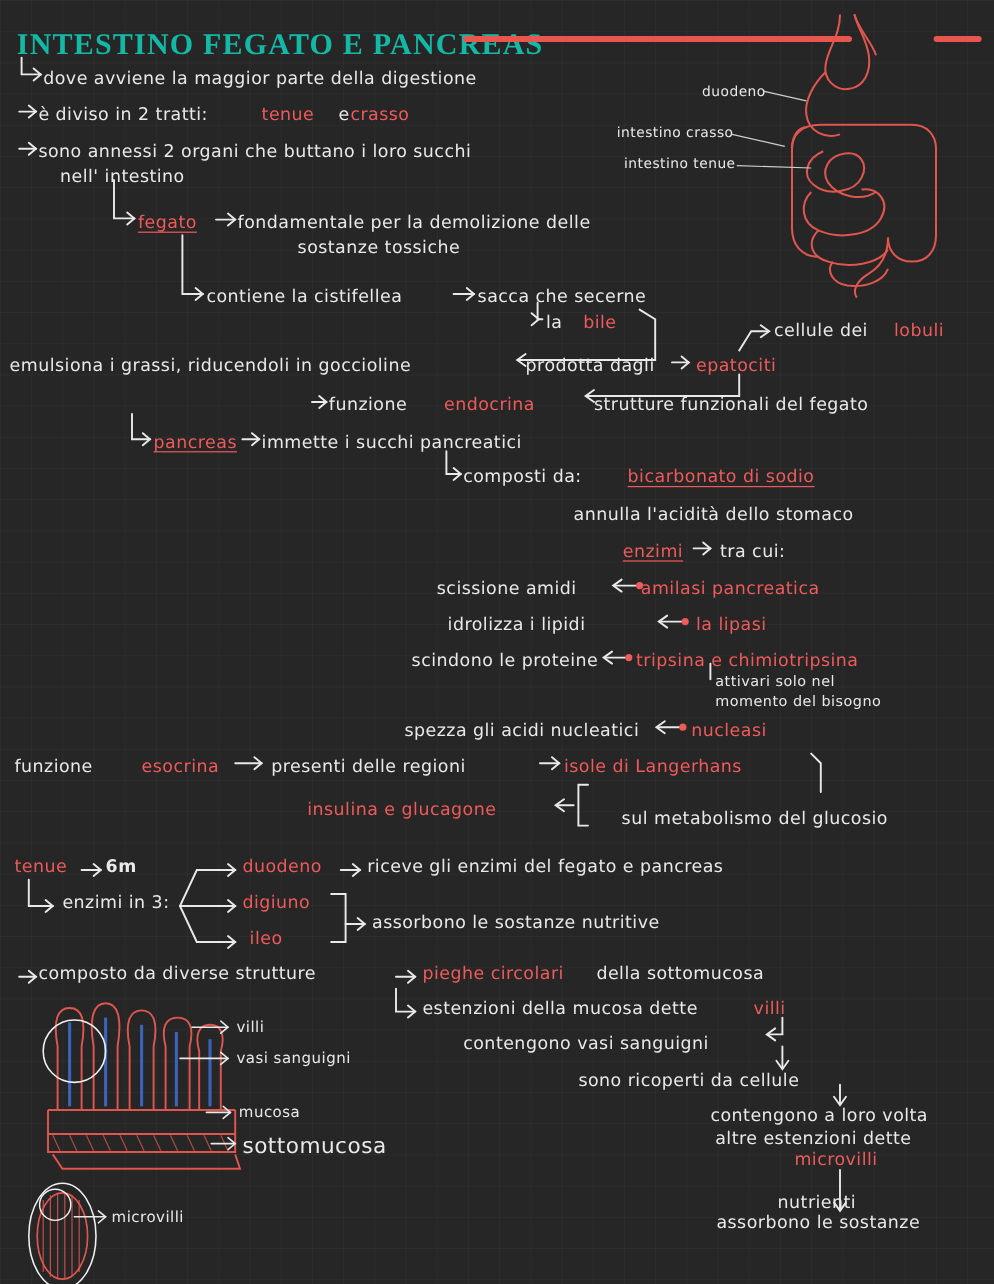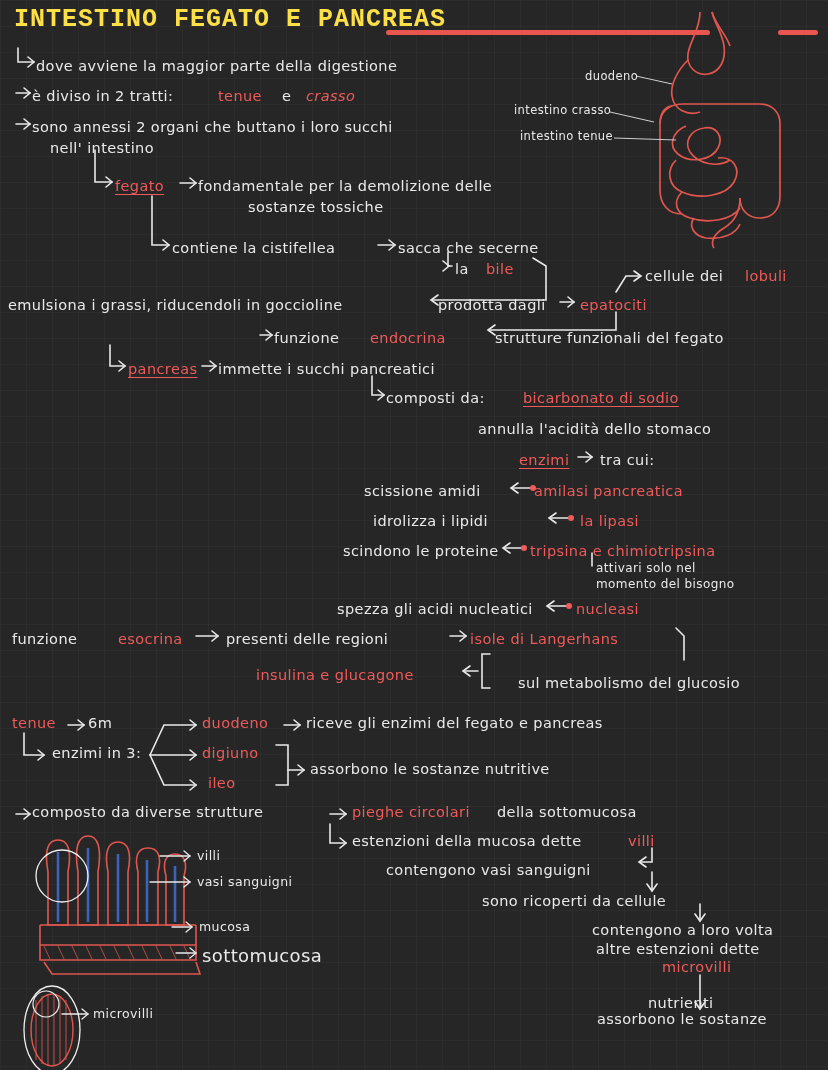--- a/index.html
+++ b/index.html
@@ -18,24 +18,24 @@
       linear-gradient(rgba(255,255,255,0.028) 1px, transparent 1px),
       linear-gradient(90deg, rgba(255,255,255,0.028) 1px, transparent 1px);
     background-size:26px 26px;
     pointer-events:none;
   }
   .sheet{position:absolute;inset:0;}
   .t{position:absolute;white-space:pre;font-size:14.5px;letter-spacing:.4px;line-height:1.15;}
   .w{color:#e9e9e9;}
   .r{color:#ef5a5a;}
   .title{
-    position:absolute;left:14px;top:5px;
+    position:absolute;left:14px;top:24px;
     font-size:25px;font-weight:bold;letter-spacing:1px;
-    color:#fde047;
-    font-family:Liberation Mono, monospace;
+    color:#14b8a6;
+    font-family:Liberation Serif, serif;
   }
   .titlebar{position:absolute;left:386px;top:30px;width:324px;height:5px;background:#e9564f;border-radius:3px;}
   .titlebar2{position:absolute;left:778px;top:30px;width:40px;height:5px;background:#e9564f;border-radius:3px;}
   .ul{ text-decoration:underline; text-decoration-color:#ef5a5a; text-underline-offset:3px;}
   svg.lines{position:absolute;left:0;top:0;width:828px;height:1070px;pointer-events:none;}
   .sm{font-size:12px;}
 </style>
 </head>
 <body>
 
@@ -171,21 +171,21 @@
 
       <path d="M700 975 L700 1008"></path>
         <path d="M695 1002 L700 1009 L705 1002"></path>
     </g>
   </svg>
 
   <div class="t w" style="left:36px;top:58px;">dove avviene la maggior parte della digestione</div>
   <div class="t w" style="left:32px;top:88px;">è diviso in 2 tratti:</div>
   <div class="t r" style="left:218px;top:88px;">tenue</div>
   <div class="t w" style="left:282px;top:88px;">e</div>
-  <div class="t r" style="left:306px;top:88px;font-style:italic;">crasso</div>
+  <div class="t r" style="left:292px;top:88px;">crasso</div>
   <div class="t w" style="left:32px;top:119px;">sono annessi 2 organi che buttano i loro succhi</div>
   <div class="t w" style="left:50px;top:140px;">nell' intestino</div>
 
   <div class="t r ul" style="left:115px;top:178px;">fegato</div>
   <div class="t w" style="left:198px;top:178px;">fondamentale per la demolizione delle</div>
   <div class="t w" style="left:248px;top:199px;">sostanze tossiche</div>
 
   <div class="t w" style="left:172px;top:240px;">contiene la cistifellea</div>
   <div class="t w" style="left:398px;top:240px;">sacca che secerne</div>
   <div class="t w" style="left:455px;top:261px;">la</div>
@@ -222,21 +222,21 @@
   <div class="t r" style="left:576px;top:601px;">nucleasi</div>
 
   <div class="t w" style="left:12px;top:631px;">funzione</div>
   <div class="t r" style="left:118px;top:631px;">esocrina</div>
   <div class="t w" style="left:226px;top:631px;">presenti delle regioni</div>
   <div class="t r" style="left:470px;top:631px;">isole di Langerhans</div>
   <div class="t r" style="left:256px;top:667px;">insulina e glucagone</div>
   <div class="t w" style="left:518px;top:675px;">sul metabolismo del glucosio</div>
 
   <div class="t r" style="left:12px;top:715px;">tenue</div>
-  <div class="t w" style="left:88px;top:715px;">6m</div>
+  <div class="t w" style="left:88px;top:715px;font-weight:bold;">6m</div>
   <div class="t w" style="left:52px;top:745px;">enzimi in 3:</div>
   <div class="t r" style="left:202px;top:715px;">duodeno</div>
   <div class="t w" style="left:306px;top:715px;">riceve gli enzimi del fegato e pancreas</div>
   <div class="t r" style="left:202px;top:745px;">digiuno</div>
   <div class="t r" style="left:208px;top:775px;">ileo</div>
   <div class="t w" style="left:32px;top:804px;">composto da diverse strutture</div>
 
   <div class="t w" style="left:310px;top:761px;">assorbono le sostanze nutritive</div>
   <div class="t r" style="left:352px;top:804px;">pieghe circolari</div>
   <div class="t w" style="left:497px;top:804px;">della sottomucosa</div>

